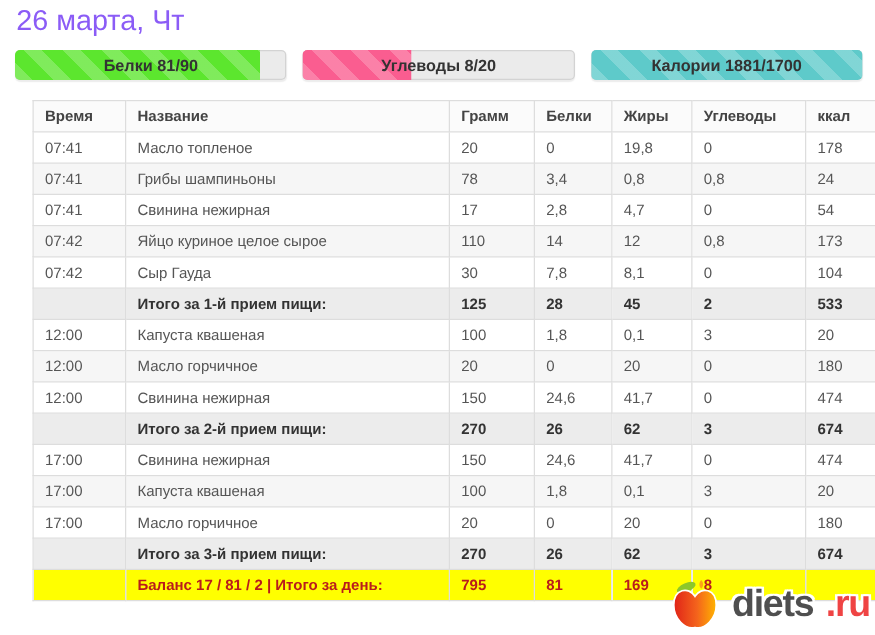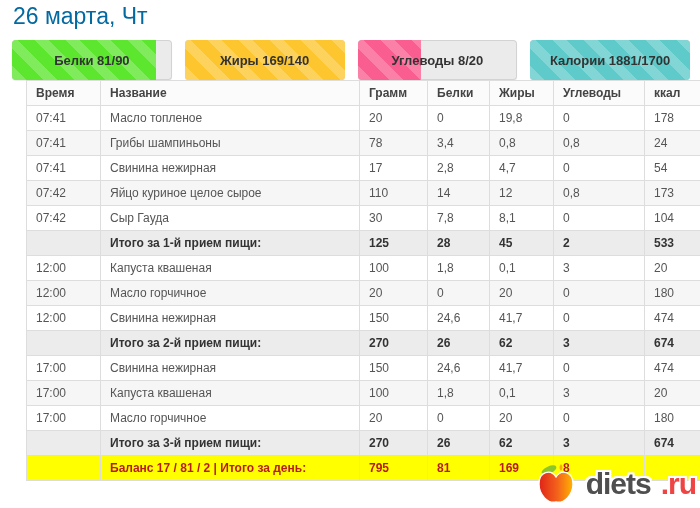--- a/index.html
+++ b/index.html
@@ -8,34 +8,34 @@
     background: #ffffff;
     font-family: "Liberation Sans", sans-serif;
     position: relative;
     overflow: hidden;
   }
 
   .page-title {
     position: absolute;
     left: 13px; top: 3px;
     font-size: 23px;
-    color: #0369a1;
+    color: #8b5cf6;
   }
 
   .badges {
     position: absolute;
     left: 12px; top: 40px;
     width: 678px;
     display: flex;
     gap: 13px;
   }
   .badge {
     position: relative;
     flex: 1 1 0;
-    height: 40px;
+    height: 24px;
     background: #ebebeb;
     border-radius: 4px;
     overflow: hidden;
     box-shadow: inset 0 0 0 1px rgba(0,0,0,0.10), 0 1px 1px rgba(0,0,0,0.08);
   }
   .badge .fill {
     position: absolute;
     left: 0; top: 0; bottom: 0;
     background-image: repeating-linear-gradient(45deg,
       rgba(255,255,255,0.22) 0px, rgba(255,255,255,0.22) 10px,
@@ -103,24 +103,20 @@
 </style>
 </head>
 <body>
 
 <div class="page-title">26 марта, Чт</div>
 
 <div class="badges">
   <div class="badge">
     <div class="fill" style="width: 90%; background-color: rgb(92, 230, 46);"></div>
     <div class="badge-label">Белки 81/90</div>
-  </div>
-  <div class="badge">
-    <div class="fill" style="width: 100%; background-color: rgb(253, 198, 47);"></div>
-    <div class="badge-label">Жиры 169/140</div>
   </div>
   <div class="badge">
     <div class="fill" style="width: 40%; background-color: rgb(250, 93, 144);"></div>
     <div class="badge-label">Углеводы 8/20</div>
   </div>
   <div class="badge">
     <div class="fill" style="width: 100%; background-color: rgb(94, 202, 202);"></div>
     <div class="badge-label">Калории 1881/1700</div>
   </div>
 </div>

